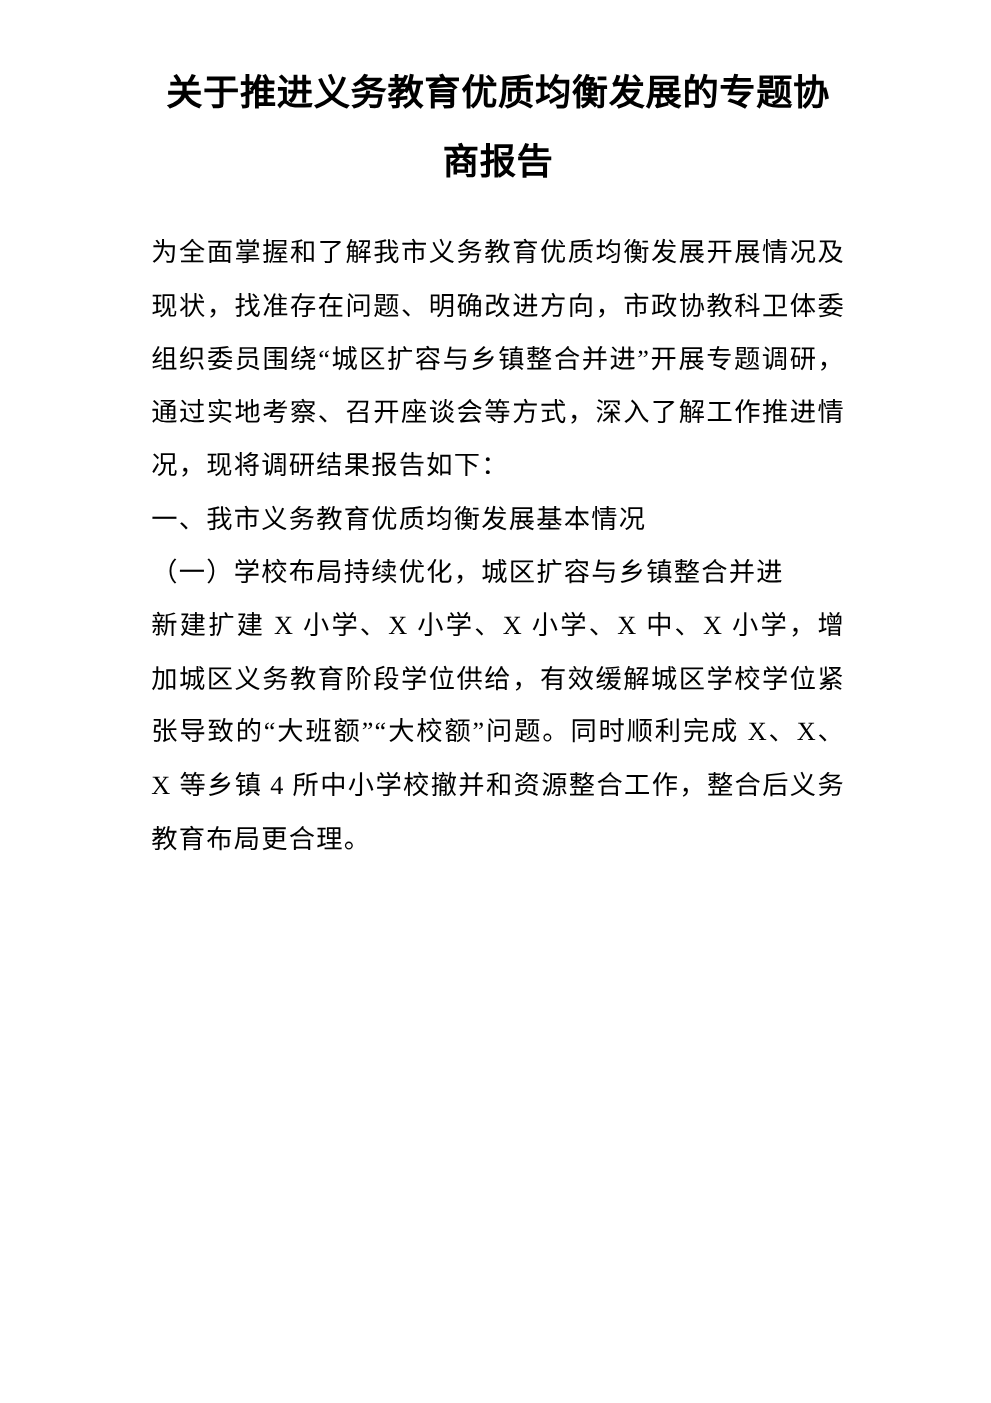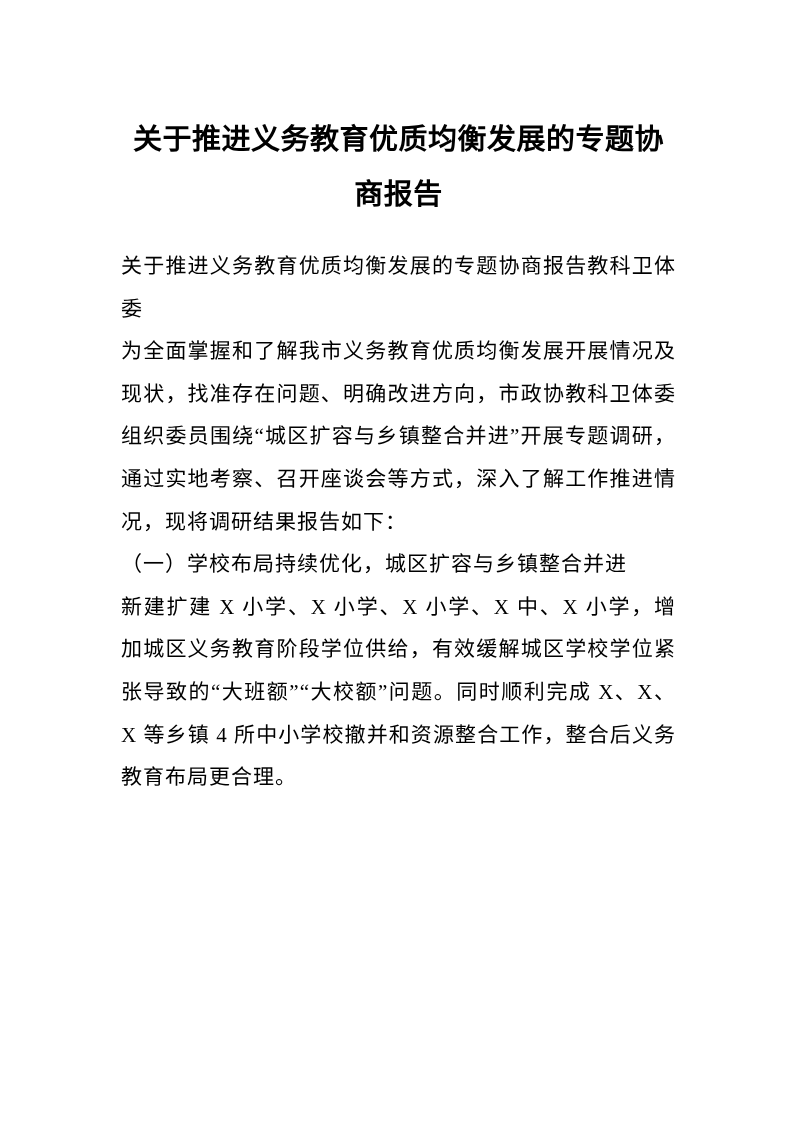--- a/index.html
+++ b/index.html
@@ -10,21 +10,21 @@
       width: 793px;
       height: 1122px;
       overflow: hidden;
       font-family: "Liberation Serif", "DejaVu Serif", serif;
       color: #000000;
     }
     .doc-page {
       width: 793px;
       height: 1122px;
       background: #ffffff;
-      padding: 112px 117px 0 121px;
+      padding: 48px 117px 0 121px;
     }
     .doc-title {
       font-size: 29px;
       line-height: 55px;
       font-weight: 700;
       text-align: center;
       letter-spacing: 0.5px;
       color: #000000;
     }
     .doc-content {
@@ -42,18 +42,18 @@
       text-align-last: left;
     }
   </style>
 </head>
 <body>
 
 <div class="doc-page">
   <h1 class="doc-title">关于推进义务教育优质均衡发展的专题协商报告</h1>
 
   <div class="doc-content">
-    <p>关于推进义务教育优质均衡发展的专题协商报告教科卫体委</p>
     <p>为全面掌握和了解我市义务教育优质均衡发展开展情况及现状，找准存在问题、明确改进方向，市政协教科卫体委组织委员围绕“城区扩容与乡镇整合并进”开展专题调研，通过实地考察、召开座谈会等方式，深入了解工作推进情况，现将调研结果报告如下：</p>
+    <p>一、我市义务教育优质均衡发展基本情况</p>
     <p>（一）学校布局持续优化，城区扩容与乡镇整合并进</p>
     <p>新建扩建 X 小学、X 小学、X 小学、X 中、X 小学，增加城区义务教育阶段学位供给，有效缓解城区学校学位紧张导致的“大班额”“大校额”问题。同时顺利完成 X、X、X 等乡镇 4 所中小学校撤并和资源整合工作，整合后义务教育布局更合理。</p>
   </div>
 </div>
 
 </body></html>

